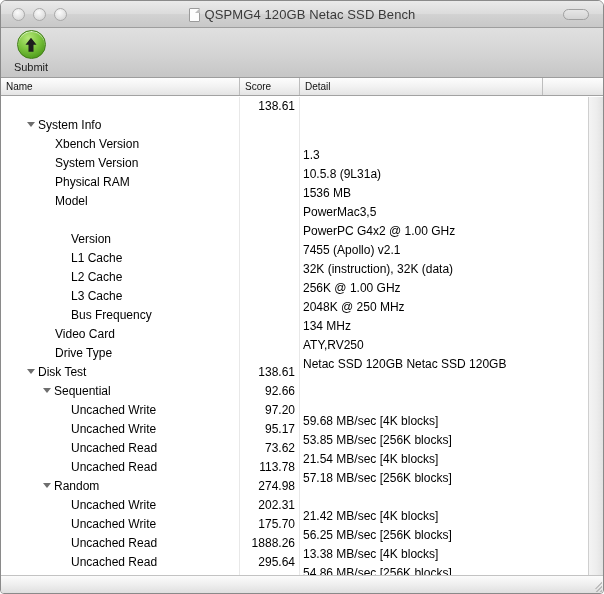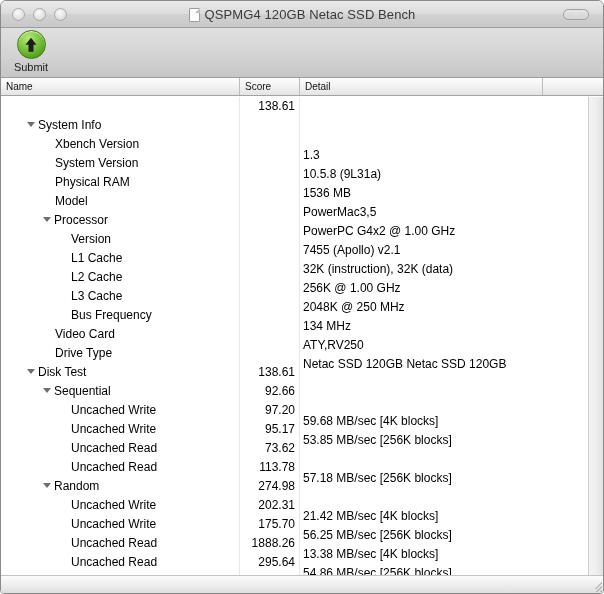--- a/index.html
+++ b/index.html
@@ -194,21 +194,20 @@
           <div class="r-name"><span style="display: inline-block; width: 54px;"></span><span>Physical RAM</span></div>
           <div class="r-score"></div>
           <div class="r-detail">1536 MB</div>
         </div>
         <div class="row">
           <div class="r-name"><span style="display: inline-block; width: 54px;"></span><span>Model</span></div>
           <div class="r-score"></div>
           <div class="r-detail">PowerMac3,5</div>
         </div>
         <div class="row">
-          <div class="r-name"><span class="tri" style="margin-left: 42px;"></span><span>Processor</span></div>
           <div class="r-score"></div>
           <div class="r-detail">PowerPC G4x2 @ 1.00 GHz</div>
         </div>
         <div class="row">
           <div class="r-name"><span style="display: inline-block; width: 70px;"></span><span>Version</span></div>
           <div class="r-score"></div>
           <div class="r-detail">7455 (Apollo) v2.1</div>
         </div>
         <div class="row">
           <div class="r-name"><span style="display: inline-block; width: 70px;"></span><span>L1 Cache</span></div>
@@ -256,20 +255,21 @@
           <div class="r-detail">59.68 MB/sec [4K blocks]</div>
         </div>
         <div class="row">
           <div class="r-name"><span style="display: inline-block; width: 70px;"></span><span>Uncached Write</span></div>
           <div class="r-score">95.17</div>
           <div class="r-detail">53.85 MB/sec [256K blocks]</div>
         </div>
         <div class="row">
           <div class="r-name"><span style="display: inline-block; width: 70px;"></span><span>Uncached Read</span></div>
           <div class="r-score">73.62</div>
+          <div class="r-detail">21.54 MB/sec [4K blocks]</div>
         </div>
         <div class="row">
           <div class="r-name"><span style="display: inline-block; width: 70px;"></span><span>Uncached Read</span></div>
           <div class="r-score">113.78</div>
           <div class="r-detail">57.18 MB/sec [256K blocks]</div>
         </div>
         <div class="row">
           <div class="r-name"><span class="tri" style="margin-left: 42px;"></span><span>Random</span></div>
           <div class="r-score">274.98</div>
           <div class="r-detail"></div>

